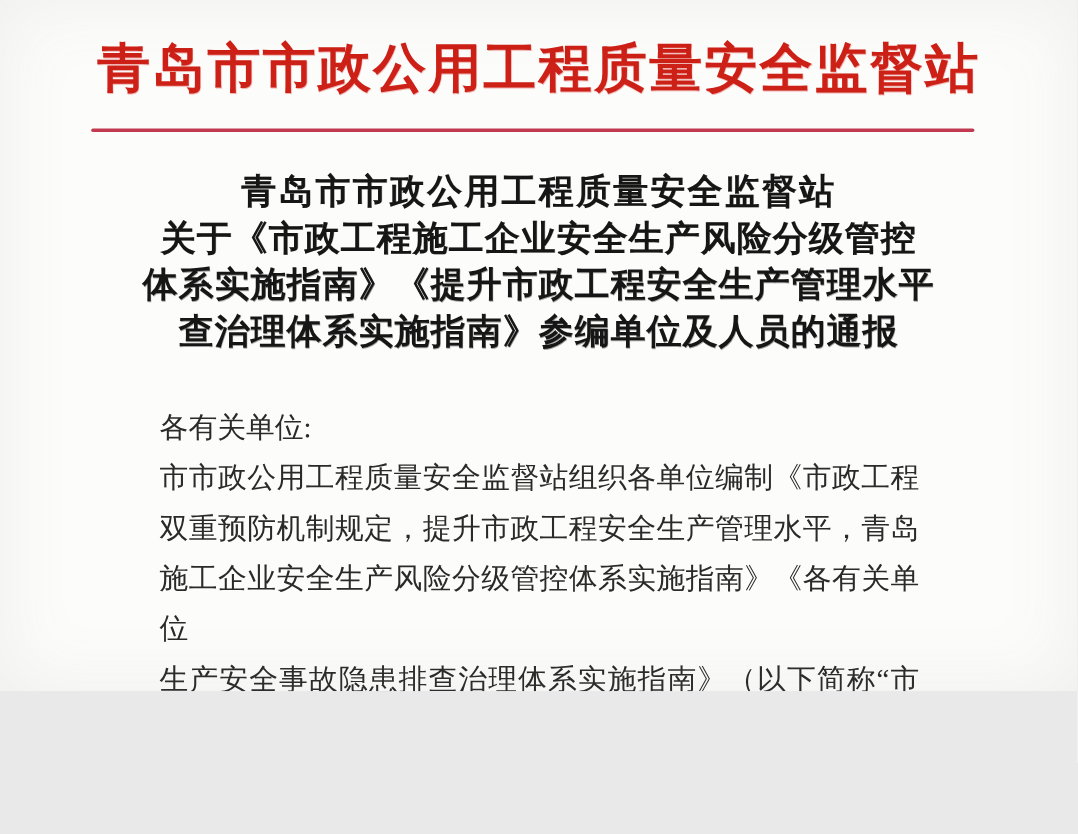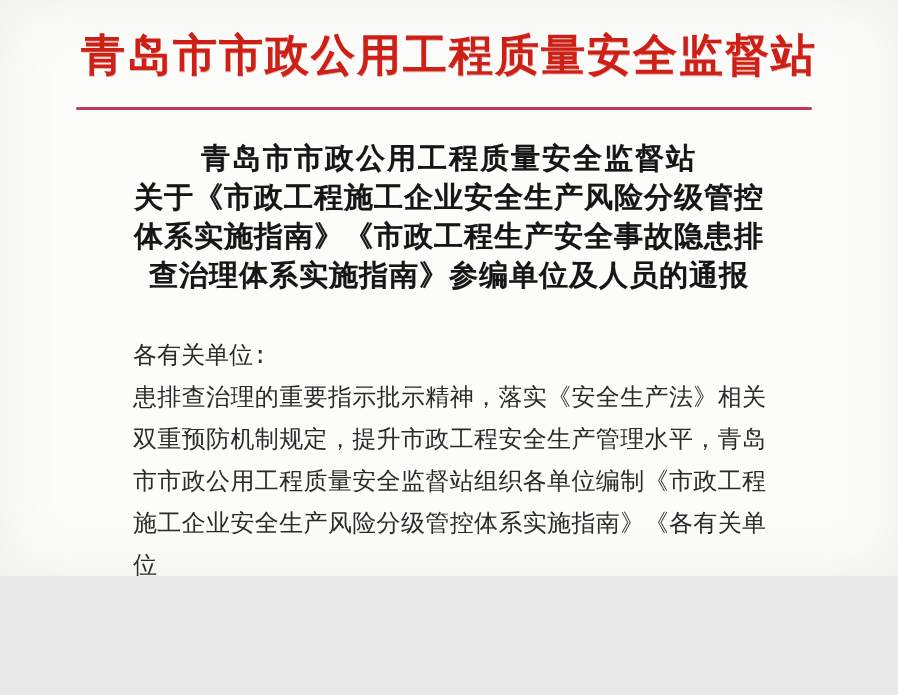--- a/index.html
+++ b/index.html
@@ -2,21 +2,21 @@
 <html><head>
 <meta charset="utf-8">
 <style>
   html, body { margin: 0; padding: 0; background: #e9e9e9; }
   .page {
     position: relative;
     width: 898px;
     height: 576px;
     background: #fcfcfb;
     overflow: hidden;
-    font-family: Liberation Mono, monospace;
+    font-family: Liberation Serif, serif;
   }
   .page::after {
     content: "";
     position: absolute;
     inset: 0;
     pointer-events: none;
     box-shadow: inset 0 0 60px rgba(120,120,120,0.10);
   }
   .red-header {
     position: absolute;
@@ -74,25 +74,25 @@
 
 <div class="page">
 
   <div class="red-header">青岛市市政公用工程质量安全监督站</div>
 
   <div class="red-rule"></div>
 
   <div class="title-block">
     <div class="title-line first">青岛市市政公用工程质量安全监督站</div>
     <div class="title-line">关于《市政工程施工企业安全生产风险分级管控</div>
-    <div class="title-line">体系实施指南》《市政工程生产安全事故隐患排</div>
+    <div class="title-line">体系实施指南》《提升市政工程安全生产管理水平</div>
     <div class="title-line">查治理体系实施指南》参编单位及人员的通报</div>
   </div>
 
   <div class="body-block">
     <div class="body-line">各有关单位:</div>
-    <div class="body-line just">患排查治理的重要指示批示精神，落实《安全生产法》相关</div>
+    <div class="body-line just">市市政公用工程质量安全监督站组织各单位编制《市政工程</div>
     <div class="body-line just">双重预防机制规定，提升市政工程安全生产管理水平，青岛</div>
-    <div class="body-line just">市市政公用工程质量安全监督站组织各单位编制《市政工程</div>
     <div class="body-line just">施工企业安全生产风险分级管控体系实施指南》《各有关单位</div>
+    <div class="body-line just">生产安全事故隐患排查治理体系实施指南》（以下简称“市</div>
   </div>
 
 </div>
 
 </body></html>

